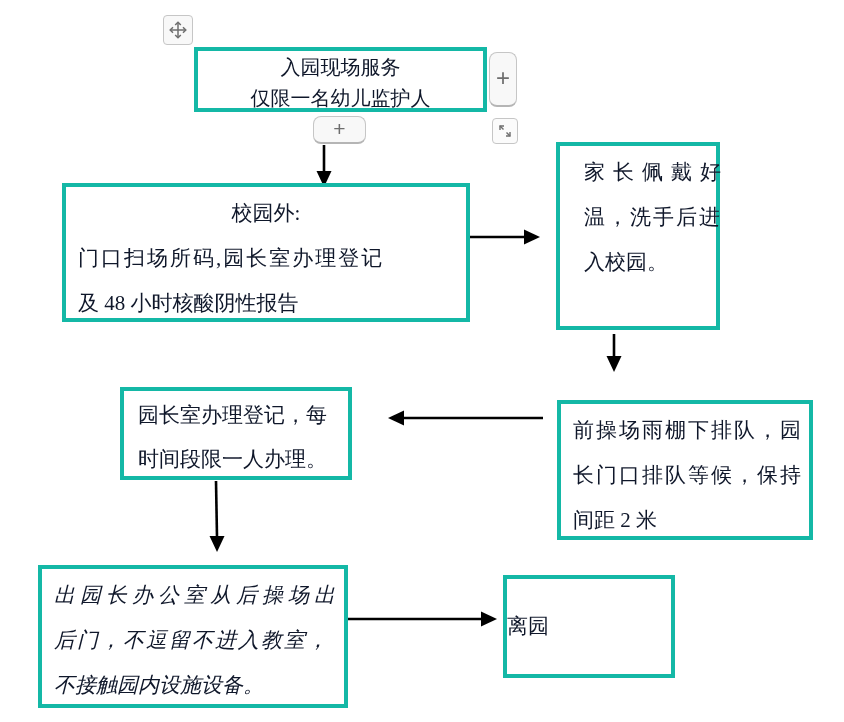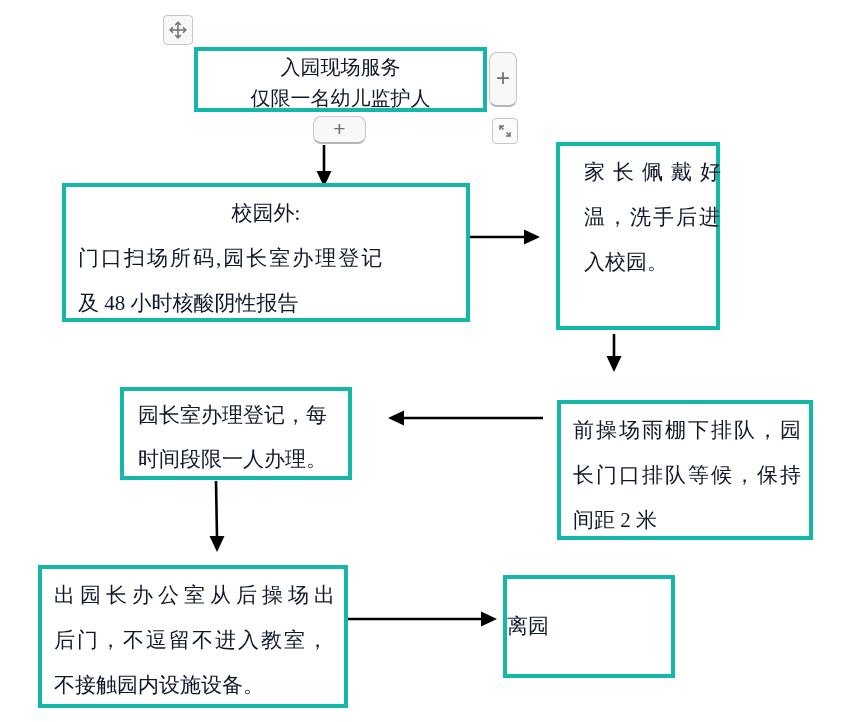--- a/index.html
+++ b/index.html
@@ -29,21 +29,21 @@
   #box-entry   { left: 194px; top: 47px;  width: 293px; height: 65px;
                  font-size: 20px; line-height: 31px; padding-top: 1px; text-align: center; }
   #box-outside { left: 62px;  top: 183px; width: 408px; height: 139px; padding: 4px 12px 0; line-height: 45px; }
   #box-outside .ln2 { letter-spacing: 2px; }
   #box-parent  { left: 556px; top: 142px; width: 164px; height: 188px; padding: 4px 24px 0; line-height: 45px; }
   #box-parent .ls8 { letter-spacing: 8px; }
   #box-parent .ls2 { letter-spacing: 2px; }
   #box-queue   { left: 557px; top: 376px; width: 256px; height: 140px; padding: 4px 12px 0; line-height: 45px; margin-top: 24px; }
   #box-queue .ln1, #box-queue .ln2 { letter-spacing: 2px; }
   #box-register{ left: 120px; top: 387px; width: 232px; height: 93px;  padding: 2px 14px 0; line-height: 44px; }
-  #box-exit    { left: 38px;  top: 565px; width: 310px; height: 143px; padding: 4px 12px 0; line-height: 45px; }
+  #box-exit    { left: 38px;  top: 565px; width: 310px; height: 143px; padding: 4px 12px 0; line-height: 45px; font-style: italic; }
   #box-exit .ln1 { letter-spacing: 5px; }
   #box-exit .ln2 { letter-spacing: 2px; }
   #box-leave   { left: 503px; top: 575px; width: 172px; height: 103px;
                  display: flex; align-items: center; justify-content: flex-start; }
 
   
   .ctrl {
     position: absolute;
     box-sizing: border-box;
     background: #f8f8f8;

